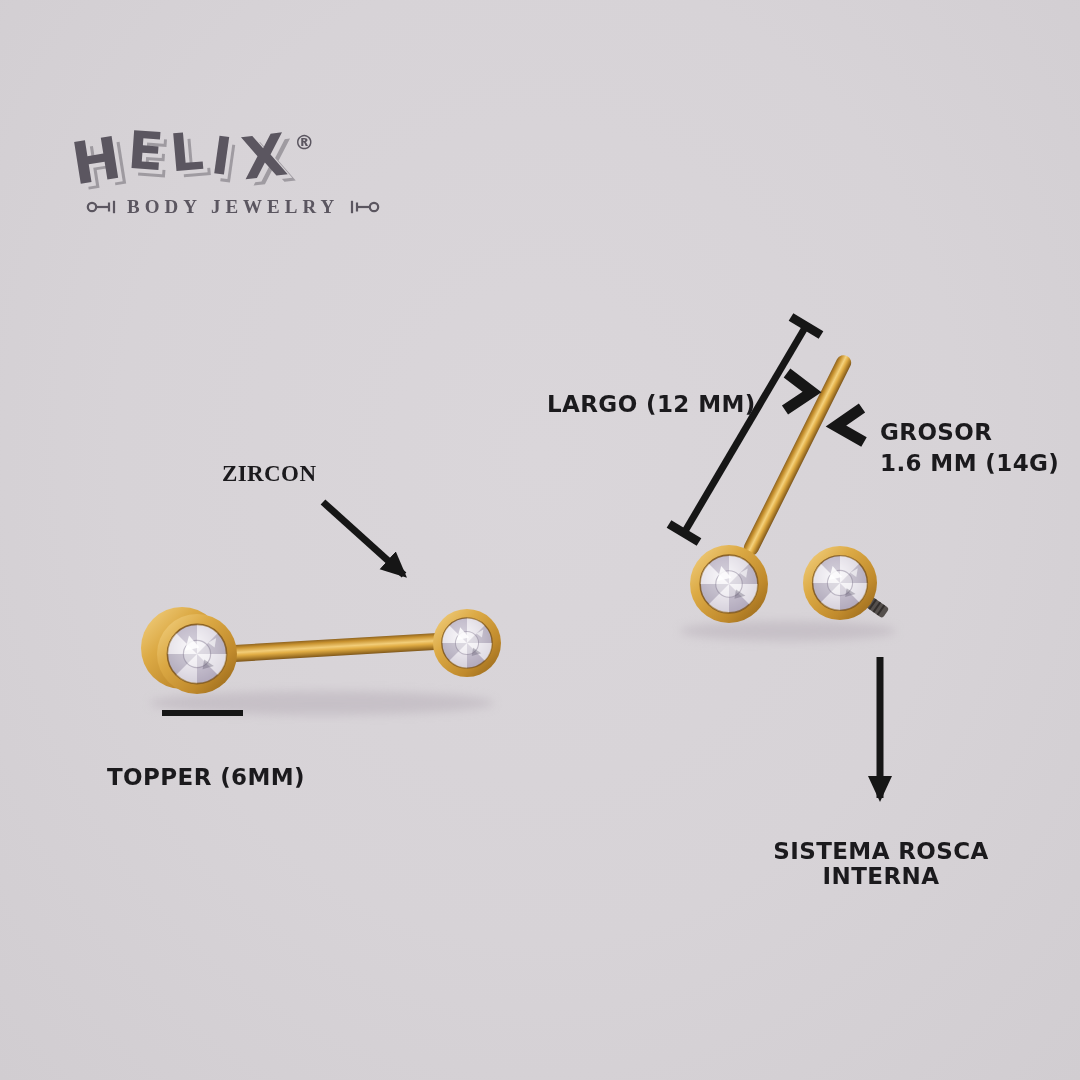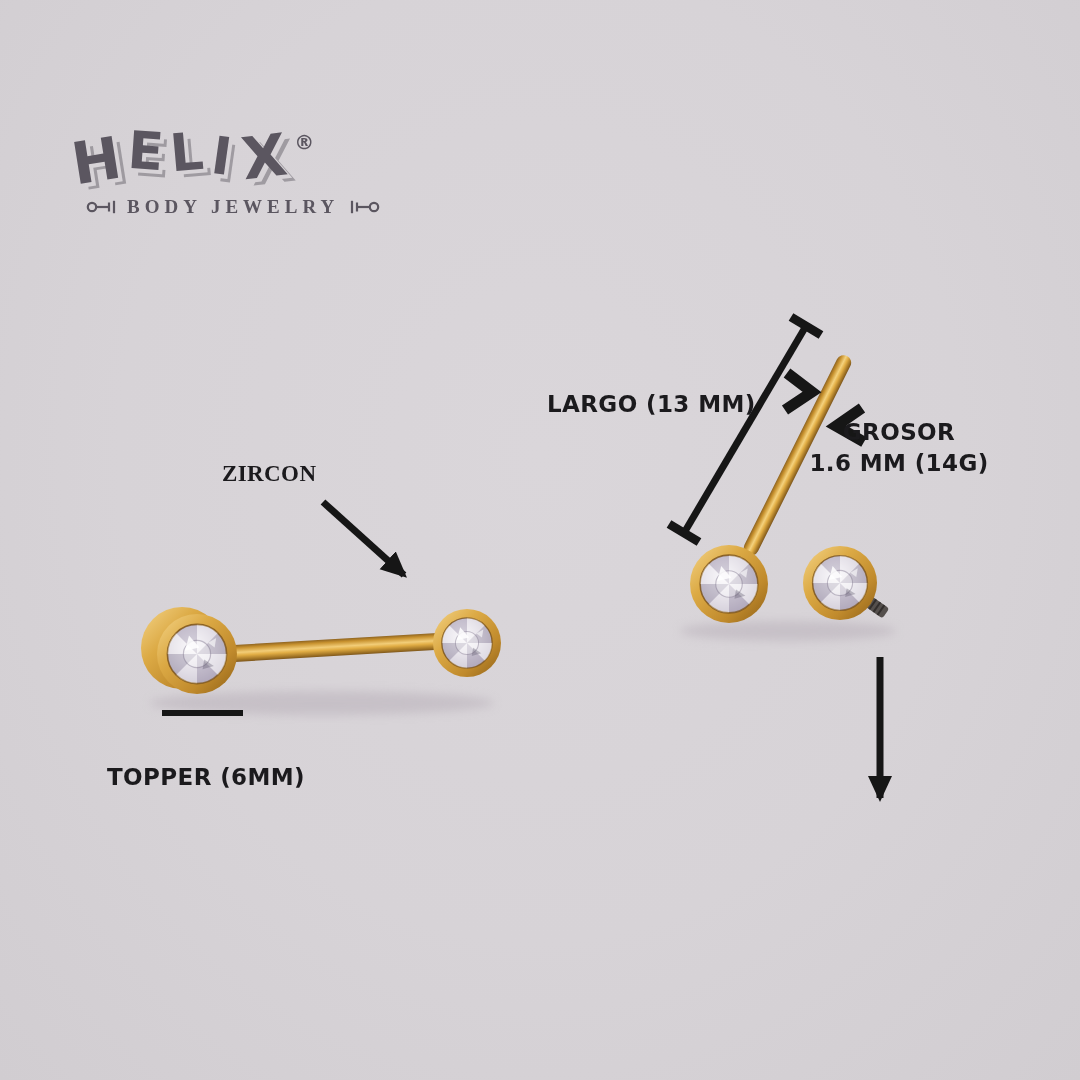--- a/index.html
+++ b/index.html
@@ -36,21 +36,21 @@
   .bbicon{display:block;}
   
   .art{position:absolute;left:0;top:0;width:1080px;height:1080px;}
   
   .lbl{
     position:absolute;color:#1b1a1d;font-weight:bold;
     font-size:23px;letter-spacing:0.4px;line-height:1.0;white-space:nowrap;
   }
   .lbl-zircon{left:222px;top:462px;font-family:Liberation Serif, serif;}
   .lbl-largo{left:547px;top:393px;}
-  .lbl-grosor{left:809px;top:421px;width:180px;text-align:center;white-space:normal;}
+  .lbl-grosor{left:880px;top:421px;width:180px;text-align:left;white-space:normal;}
   .lbl-grosor span{display:block;}
   .lbl-grosor .l2{margin-top:8px;}
   .lbl-topper{left:107px;top:742px;margin-top:24px;}
   .lbl-sistema{left:750px;top:839px;width:262px;text-align:center;white-space:normal;line-height:1.08;}
   .lbl-sistema span{display:block;}
 </style>
 </head>
 <body>
 
 <div class="canvas">
@@ -184,23 +184,27 @@
       <polyline points="862,408 836,426 864,442" stroke-width="11" stroke-linejoin="miter"></polyline>
 
       <line x1="162" y1="713" x2="243" y2="713" stroke-width="6"></line>
 
       <line x1="880" y1="657" x2="880" y2="798" stroke-width="7" marker-end="url(#arrowHead)"></line>
     </g>
   </svg>
 
   <div class="lbl lbl-zircon">ZIRCON</div>
 
-  <div class="lbl lbl-largo">LARGO (13 MM)</div>
+  <div class="lbl lbl-largo">LARGO (12 MM)</div>
 
   <div class="lbl lbl-grosor">
     <span>GROSOR</span>
     <span class="l2">1.6 MM (14G)</span>
   </div>
 
   <div class="lbl lbl-topper">TOPPER (6MM)</div>
 
+  <div class="lbl lbl-sistema">
+    <span>SISTEMA ROSCA</span>
+    <span>INTERNA</span>
+  </div>
 
 </div>
 
 </body></html>

